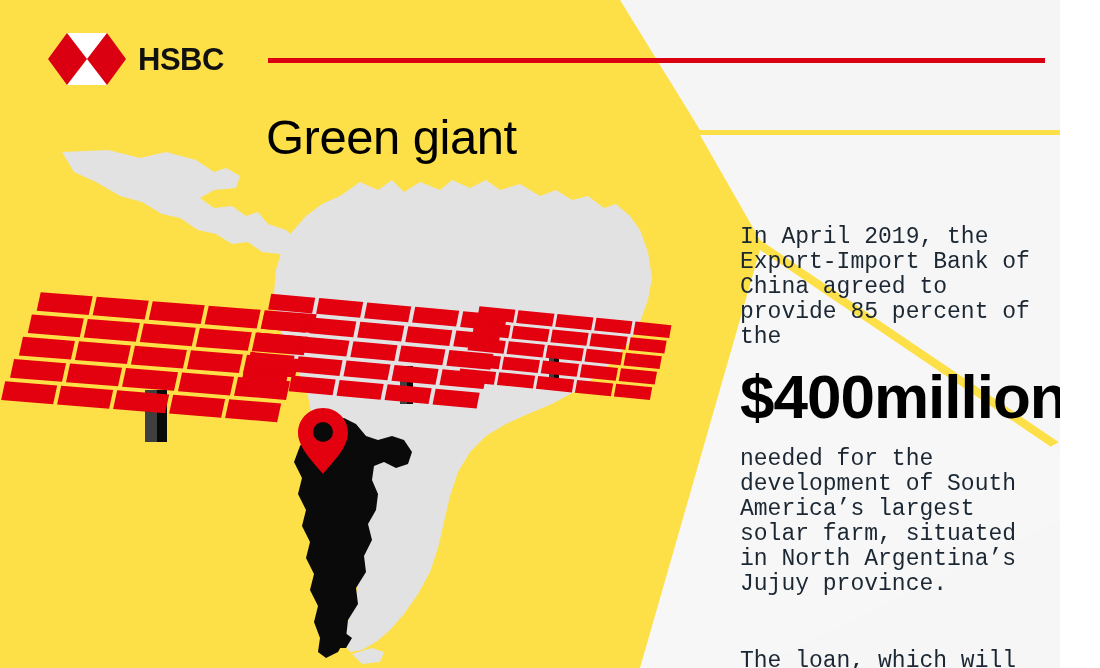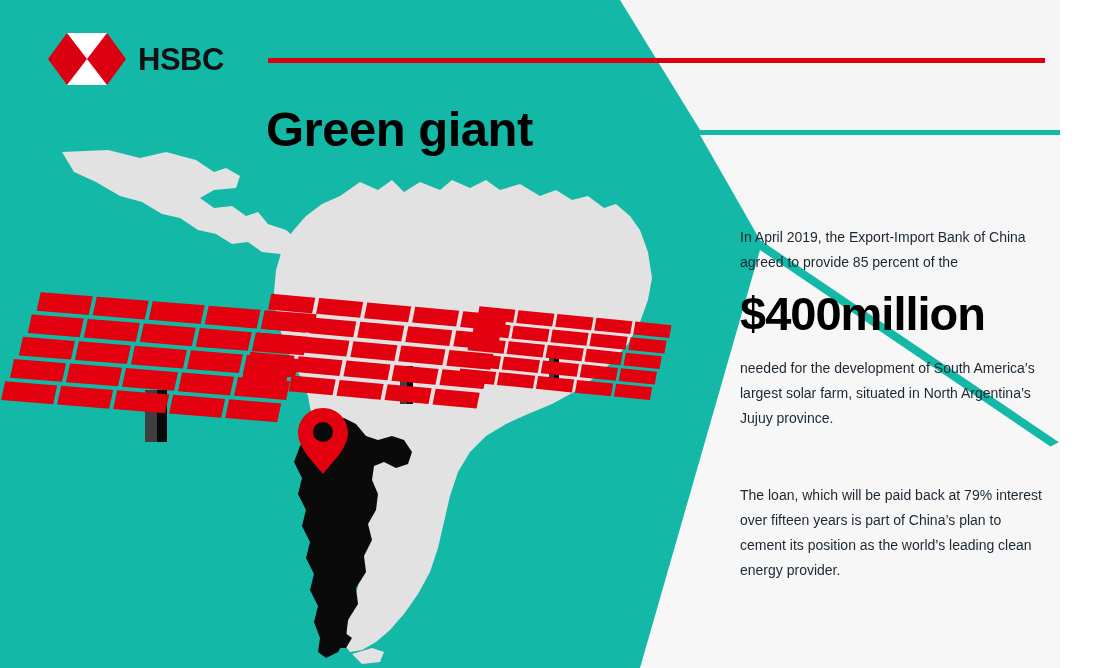--- a/index.html
+++ b/index.html
@@ -8,21 +8,21 @@
     width: 1100px;
     height: 668px;
     overflow: hidden;
     background: #ffffff;
     font-family: "Liberation Sans", sans-serif;
   }
   #infographic {
     position: relative;
     width: 1060px;
     height: 668px;
-    background: #14b8a6;
+    background: #fde047;
     overflow: hidden;
   }
 
   
   .bg-layer {
     position: absolute;
     inset: 0;
     width: 1100px;
     height: 668px;
     z-index: 0;
@@ -60,23 +60,23 @@
     top: 58px;
     width: 777px;
     height: 5px;
     background: #db0011;
   }
 
   
   .page-title {
     position: absolute;
     left: 266px;
-    top: 100px;
+    top: 108px;
     font-size: 49px;
-    font-weight: bold;
+    font-weight: normal;
     color: #000000;
     letter-spacing: -0.5px;
     line-height: 1.2;
     z-index: 6;
   }
 
   
   .artwork {
     position: absolute;
     left: 0; top: 0;
@@ -87,28 +87,28 @@
 
   
   .text-col {
     position: absolute;
     left: 740px;
     top: 225px;
     width: 310px;
     z-index: 6;
   }
   .para {
-    font-size: 14px;
+    font-size: 23px;
     line-height: 25px;
     color: #1b2733;
-    font-family: Liberation Sans, sans-serif;
+    font-family: Liberation Mono, monospace;
   }
   .para-lead { margin-bottom: 14px; }
   .figure-big {
-    font-size: 47px;
+    font-size: 62px;
     font-weight: bold;
     color: #000000;
     line-height: 1.05;
     letter-spacing: -1px;
     margin-bottom: 18px;
     white-space: nowrap;
   }
   .para-mid { margin-bottom: 52px; }
   .para-end { margin-bottom: 0; }
 </style>

